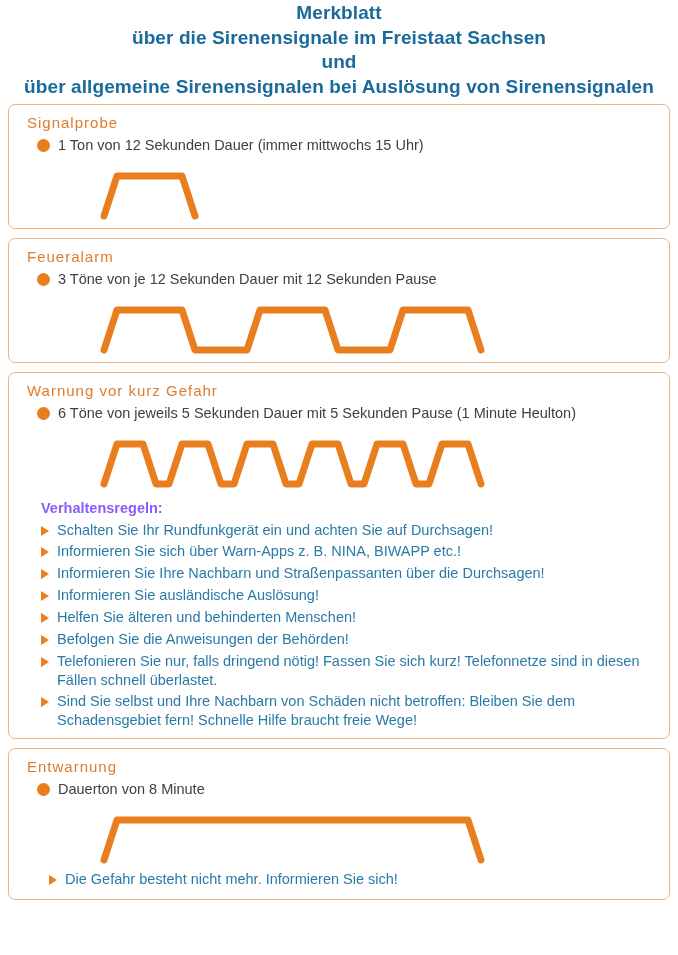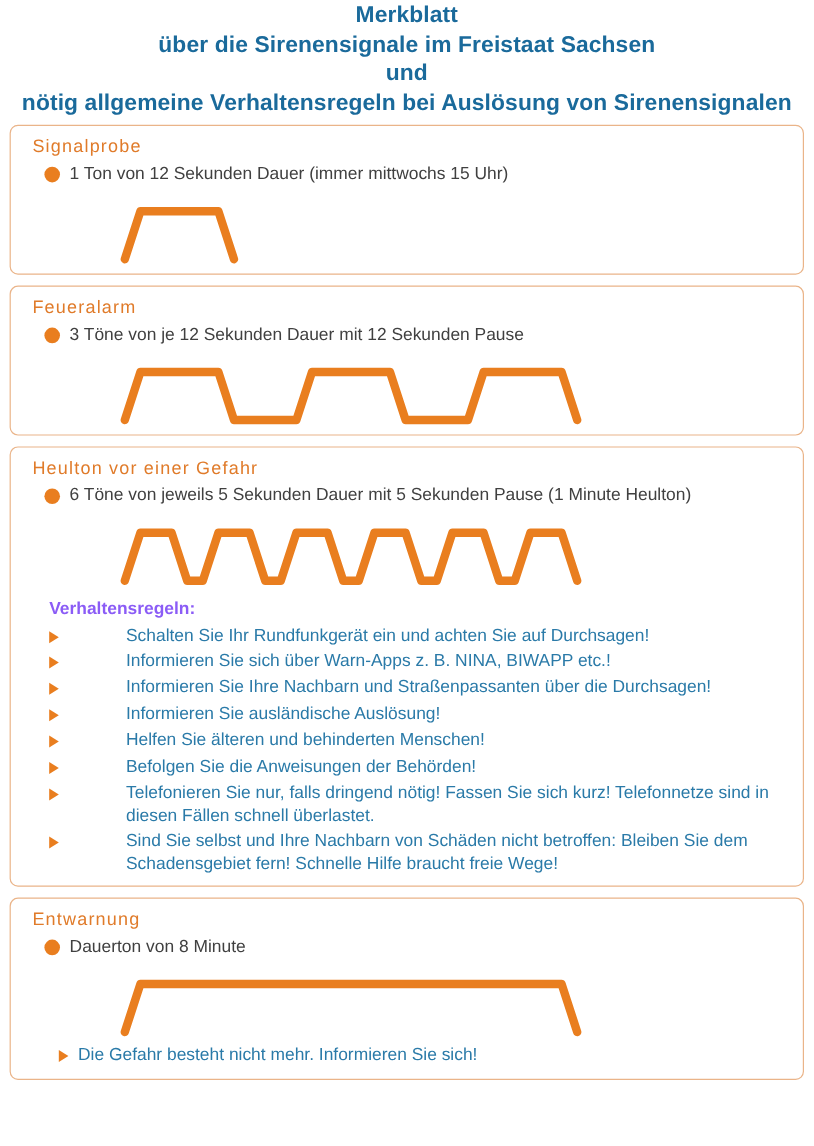--- a/index.html
+++ b/index.html
@@ -88,21 +88,20 @@
     color: #8b5cf6;
     font-weight: bold;
     font-size: 14.5px;
     margin: 10px 0 3px 22px;
   }
   .rule-item {
     display: flex;
     align-items: flex-start;
     margin: 0 0 0 22px;
     padding: 1.5px 0;
-    gap: 48px;
   }
   .tri {
     flex: 0 0 auto;
     width: 0;
     height: 0;
     border-left: 8px solid #e97e1f;
     border-top: 5.5px solid transparent;
     border-bottom: 5.5px solid transparent;
     margin-top: 5px;
   }
@@ -121,21 +120,21 @@
 </style>
 </head>
 <body>
 
 <div class="page">
 
   <div class="title-block">
     <div class="title-line l1">Merkblatt</div>
     <div class="title-line l2">über die Sirenensignale im Freistaat Sachsen</div>
     <div class="title-line l3">und</div>
-    <div class="title-line l4">nötig allgemeine Verhaltensregeln bei Auslösung von Sirenensignalen</div>
+    <div class="title-line l4">über allgemeine Sirenensignalen bei Auslösung von Sirenensignalen</div>
   </div>
 
   <div class="card">
     <div class="card-inner">
       <div class="section-heading">Signalprobe</div>
       <div class="lead-row">
         <span class="dot"></span>
         <span class="lead-text">1 Ton von 12 Sekunden Dauer (immer mittwochs 15 Uhr)</span>
       </div>
       <div class="wave-wrap">
@@ -156,21 +155,21 @@
       <div class="wave-wrap">
         <svg width="640" height="62" viewBox="0 0 640 62" aria-hidden="true">
           <path d="M 85 56 L 98 16 L 163 16 L 176 56 L 228 56 L 241 16 L 306 16 L 319 56 L 371 56 L 384 16 L 449 16 L 462 56" fill="none" stroke="#e97e1f" stroke-width="7" stroke-linecap="round" stroke-linejoin="round"></path>
         </svg>
       </div>
     </div>
   </div>
 
   <div class="card">
     <div class="card-inner">
-      <div class="section-heading">Heulton vor einer Gefahr</div>
+      <div class="section-heading">Warnung vor kurz Gefahr</div>
       <div class="lead-row">
         <span class="dot"></span>
         <span class="lead-text">6 Töne von jeweils 5 Sekunden Dauer mit 5 Sekunden Pause (1 Minute Heulton)</span>
       </div>
       <div class="wave-wrap">
         <svg width="640" height="62" viewBox="0 0 640 62" aria-hidden="true">
           <path d="M 85 56 L 98 16 L 124 16 L 137 56 L 150 56 L 163 16 L 189 16 L 202 56 L 215 56 L 228 16 L 254 16 L 267 56 L 280 56 L 293 16 L 319 16 L 332 56 L 345 56 L 358 16 L 384 16 L 397 56 L 410 56 L 423 16 L 449 16 L 462 56" fill="none" stroke="#e97e1f" stroke-width="7" stroke-linecap="round" stroke-linejoin="round"></path>
         </svg>
       </div>
 

